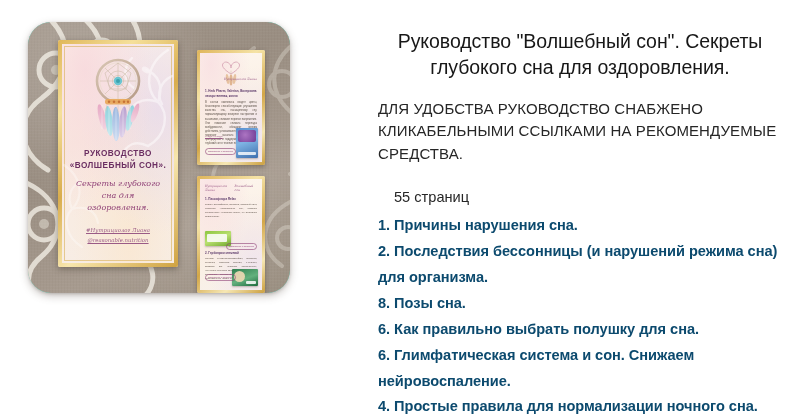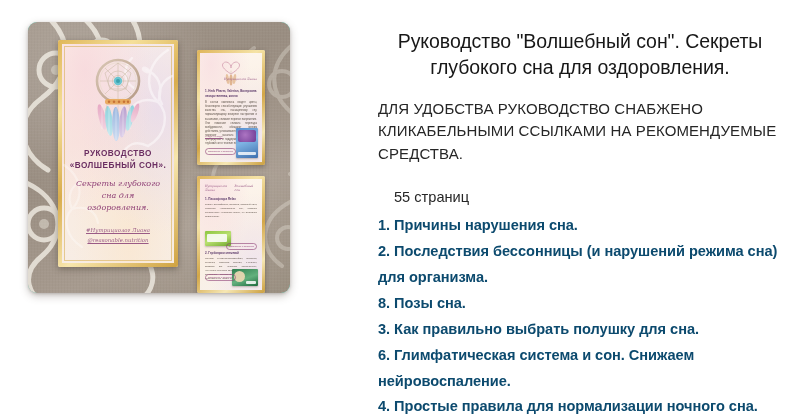--- a/index.html
+++ b/index.html
@@ -33,21 +33,21 @@
     left: 28px;
     top: 22px;
     width: 262px;
     height: 271px;
   }
 
   .product-card {
     position: relative;
     width: 100%;
     height: 100%;
-    border-radius: 9px;
+    border-radius: 23px;
     overflow: hidden;
     box-shadow: 0 3px 9px rgba(90,80,70,0.33), 0 1px 3px rgba(90,80,70,0.25);
     background: #5eead4;
   }
 
   
   .backdrop {
     position: absolute;
     inset: 0;
     background:
@@ -520,21 +520,21 @@
     <h1 class="product-title">Руководство "Волшебный сон". Секреты глубокого сна для оздоровления.</h1>
 
     <p class="product-note">ДЛЯ УДОБСТВА РУКОВОДСТВО СНАБЖЕНО КЛИКАБЕЛЬНЫМИ ССЫЛКАМИ НА РЕКОМЕНДУЕМЫЕ СРЕДСТВА.</p>
 
     <p class="pages-count">55 страниц</p>
 
     <ul class="toc">
       <li class="toc-item">1. Причины нарушения сна.</li>
       <li class="toc-item">2. Последствия бессонницы (и нарушений режима сна) для организма.</li>
       <li class="toc-item">8. Позы сна.</li>
-      <li class="toc-item">3. Как правильно выбрать полушку для сна.</li>
+      <li class="toc-item">6. Как правильно выбрать полушку для сна.</li>
       <li class="toc-item">6. Глимфатическая система и сон. Снижаем нейровоспаление.</li>
       <li class="toc-item">4. Простые правила для нормализации ночного сна.</li>
       <li class="toc-item">8. Немедикаментозные средства восстановления сна.</li>
 
     </ul>
 
   </div>
 
 </div>
 

